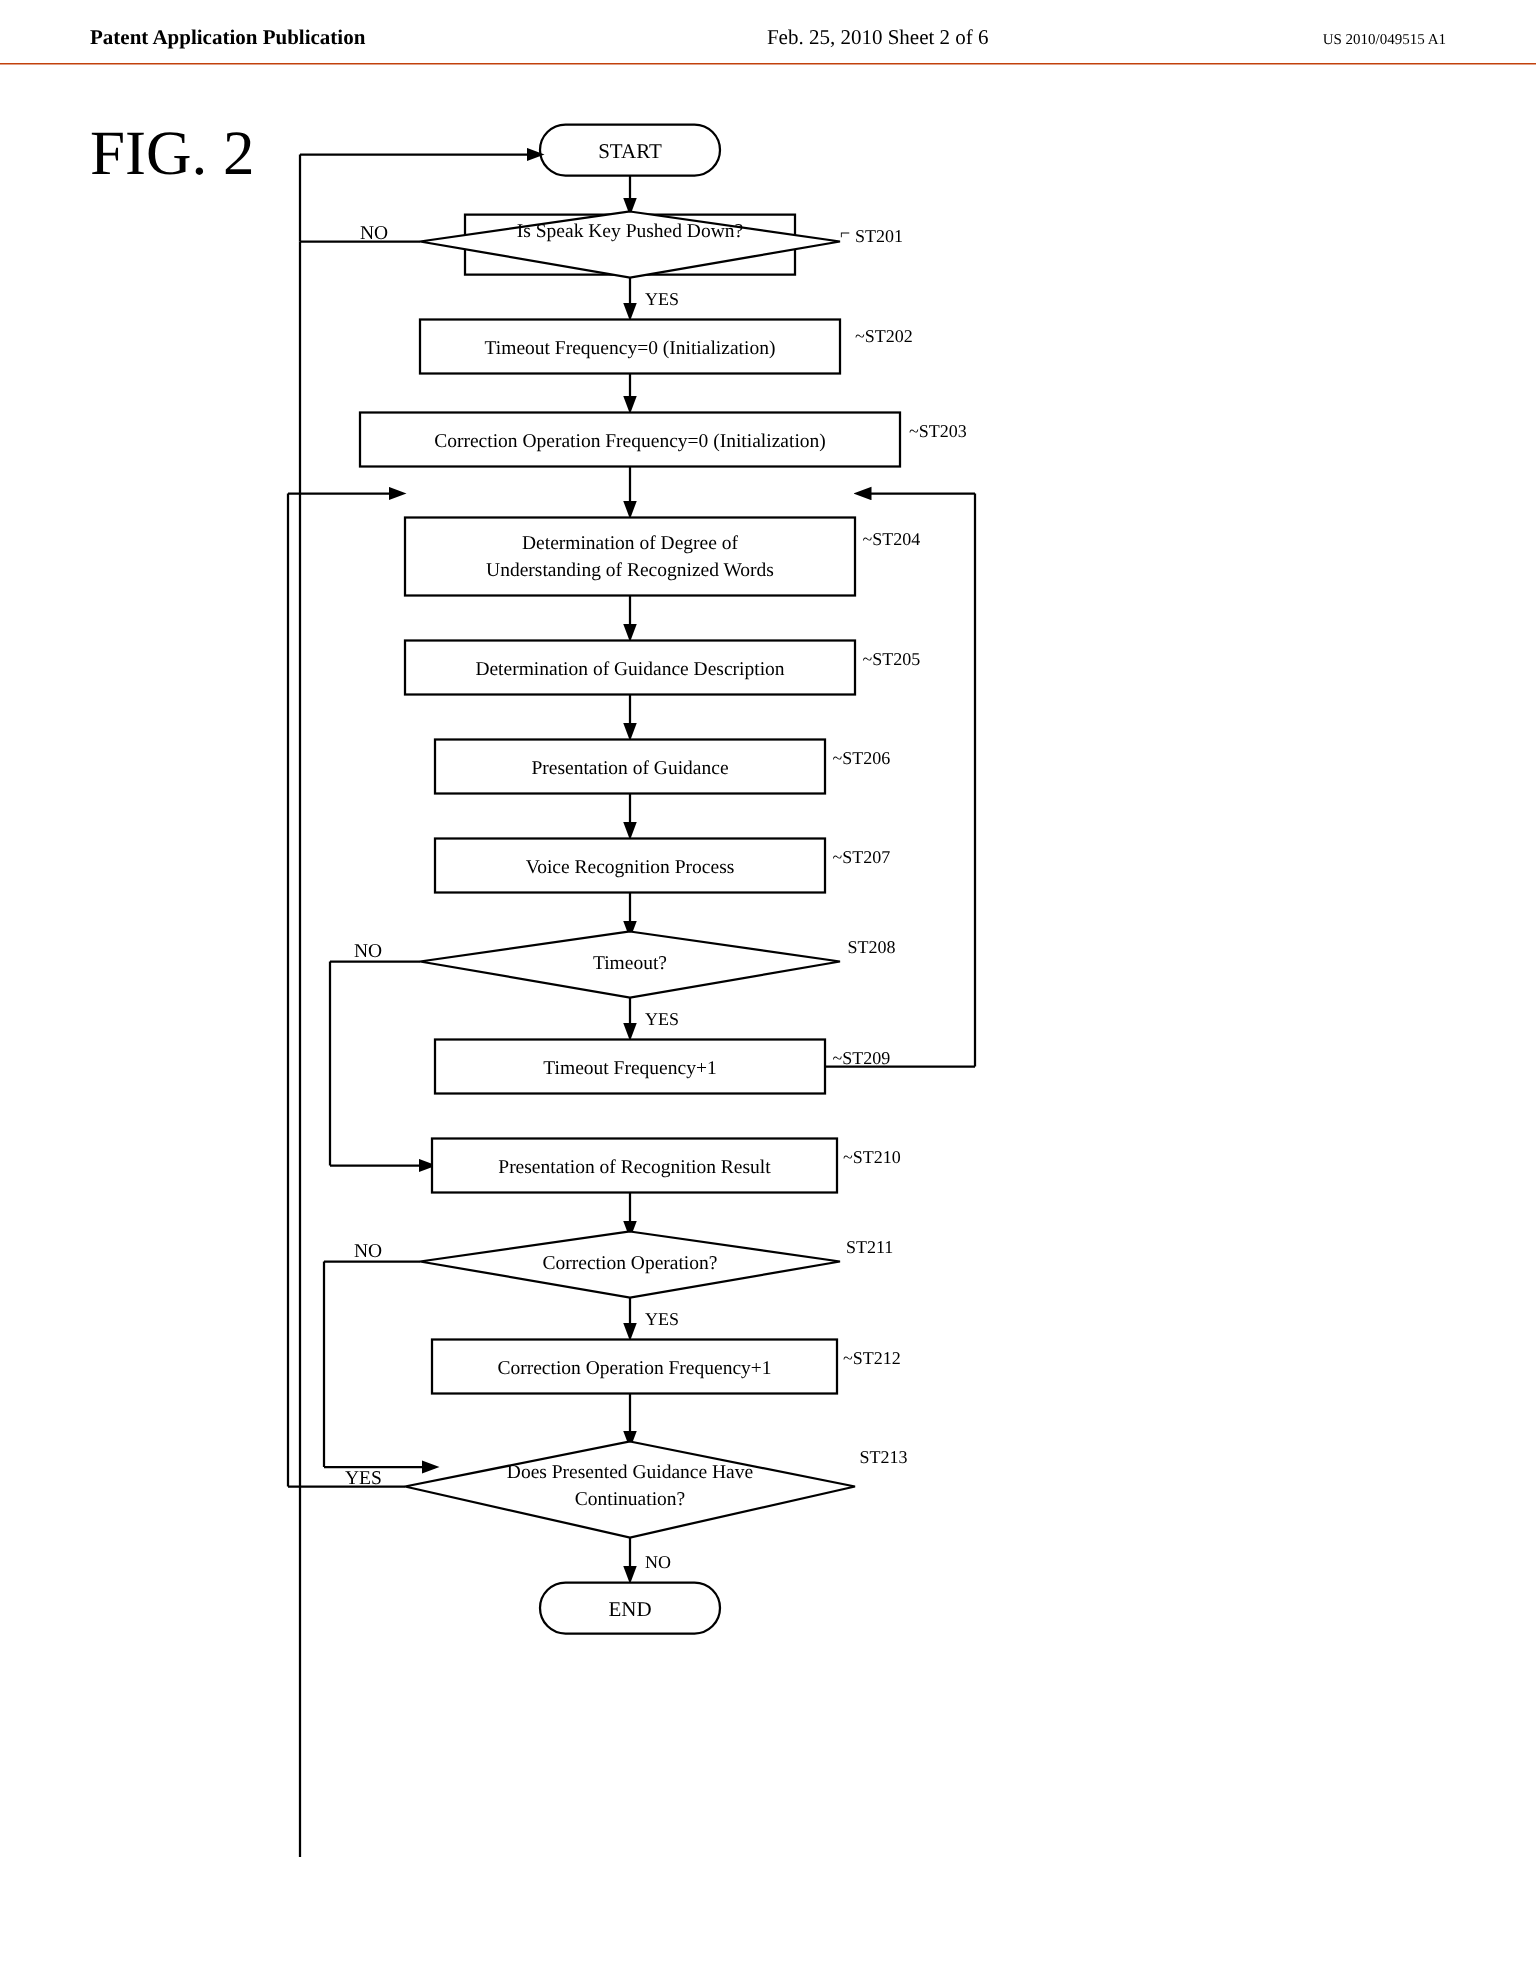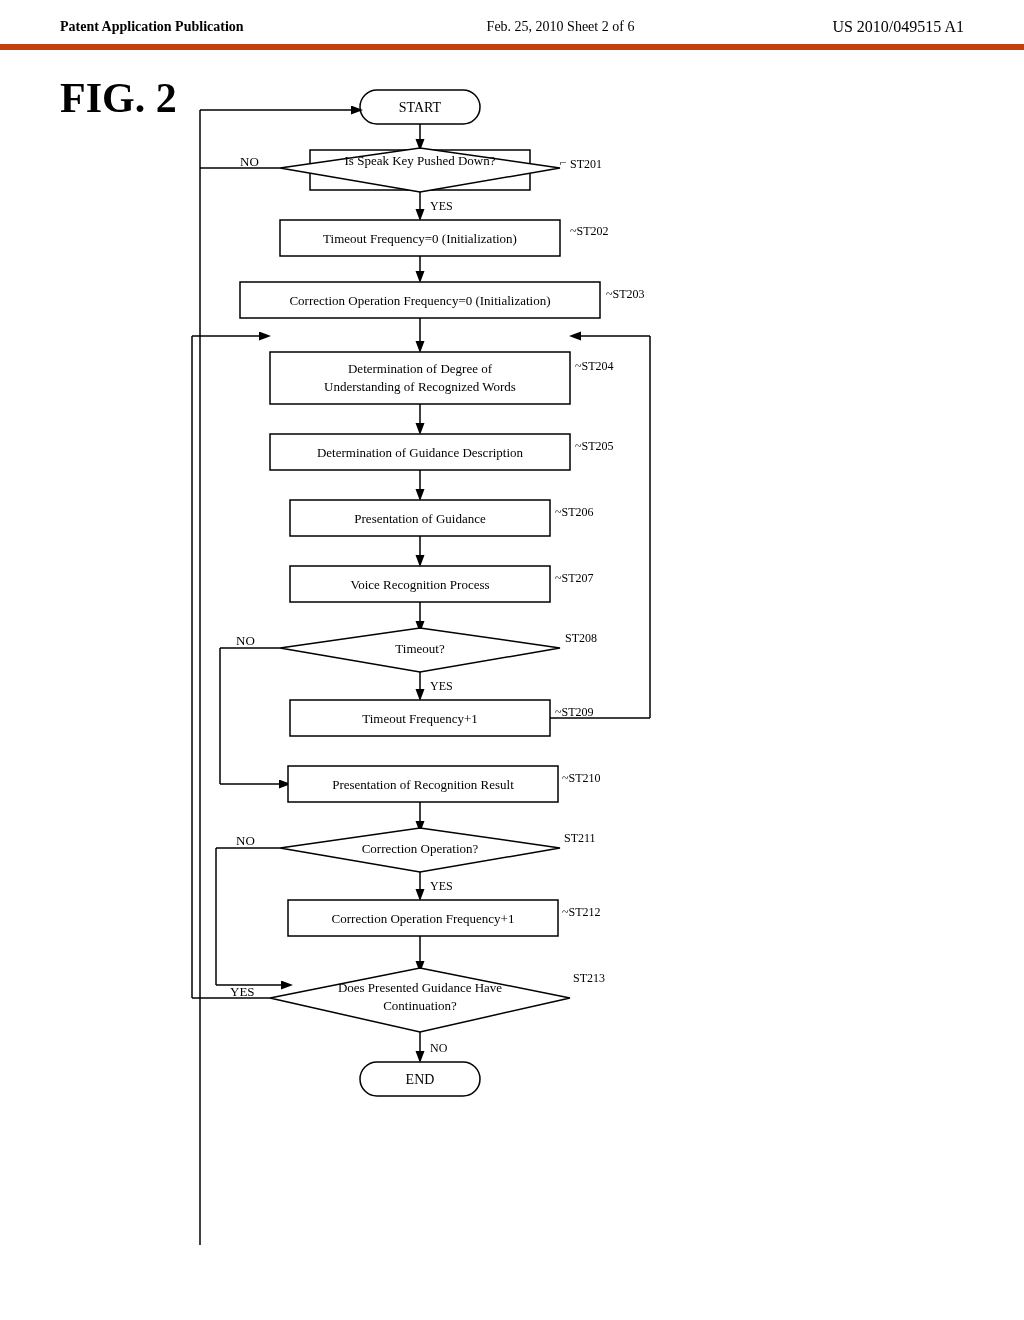--- a/index.html
+++ b/index.html
@@ -8,37 +8,37 @@
       font-family: 'Times New Roman', Times, serif;
       width: 1024px;
       min-height: 1320px;
       position: relative;
     }
     .header {
       display: flex;
       justify-content: space-between;
       align-items: center;
       padding: 18px 60px 8px 60px;
-      border-bottom: 6px solid #c2410c;
+      border-bottom: 1px solid #c2410c;
       font-size: 14px;
     }
     .header-left { font-weight: bold; }
     .header-center { font-size: 14px; margin-left: 45px; }
-    .header-right { font-size: 16px; }
+    .header-right { font-size: 10px; }
 
     .content {
       padding: 30px 60px;
       position: relative;
     }
     .fig-label {
       font-size: 42px;
-      font-weight: bold;
+      font-weight: normal;
       position: absolute;
       left: 60px;
-      top: 24px;
+      top: 36px;
     }
   </style>
 </head>
 <body>
 
 <div class="header">
   <span class="header-left">Patent Application Publication</span>
   <span class="header-center">Feb. 25, 2010  Sheet 2 of 6</span>
   <span class="header-right">US 2010/049515 A1</span>
 </div>

